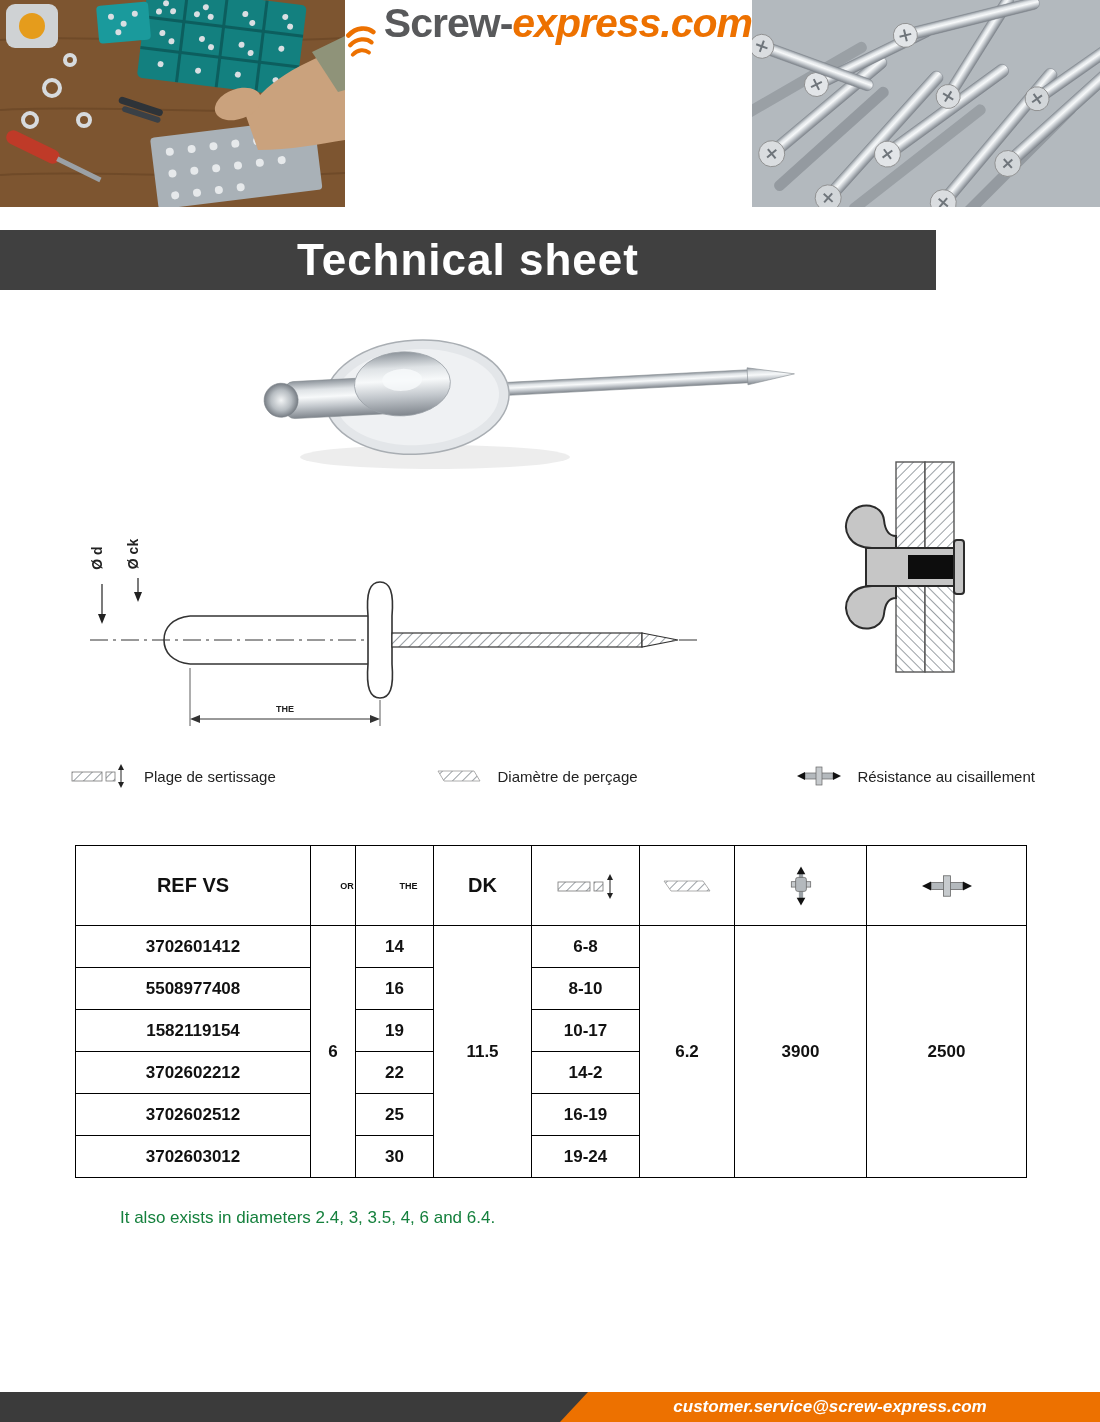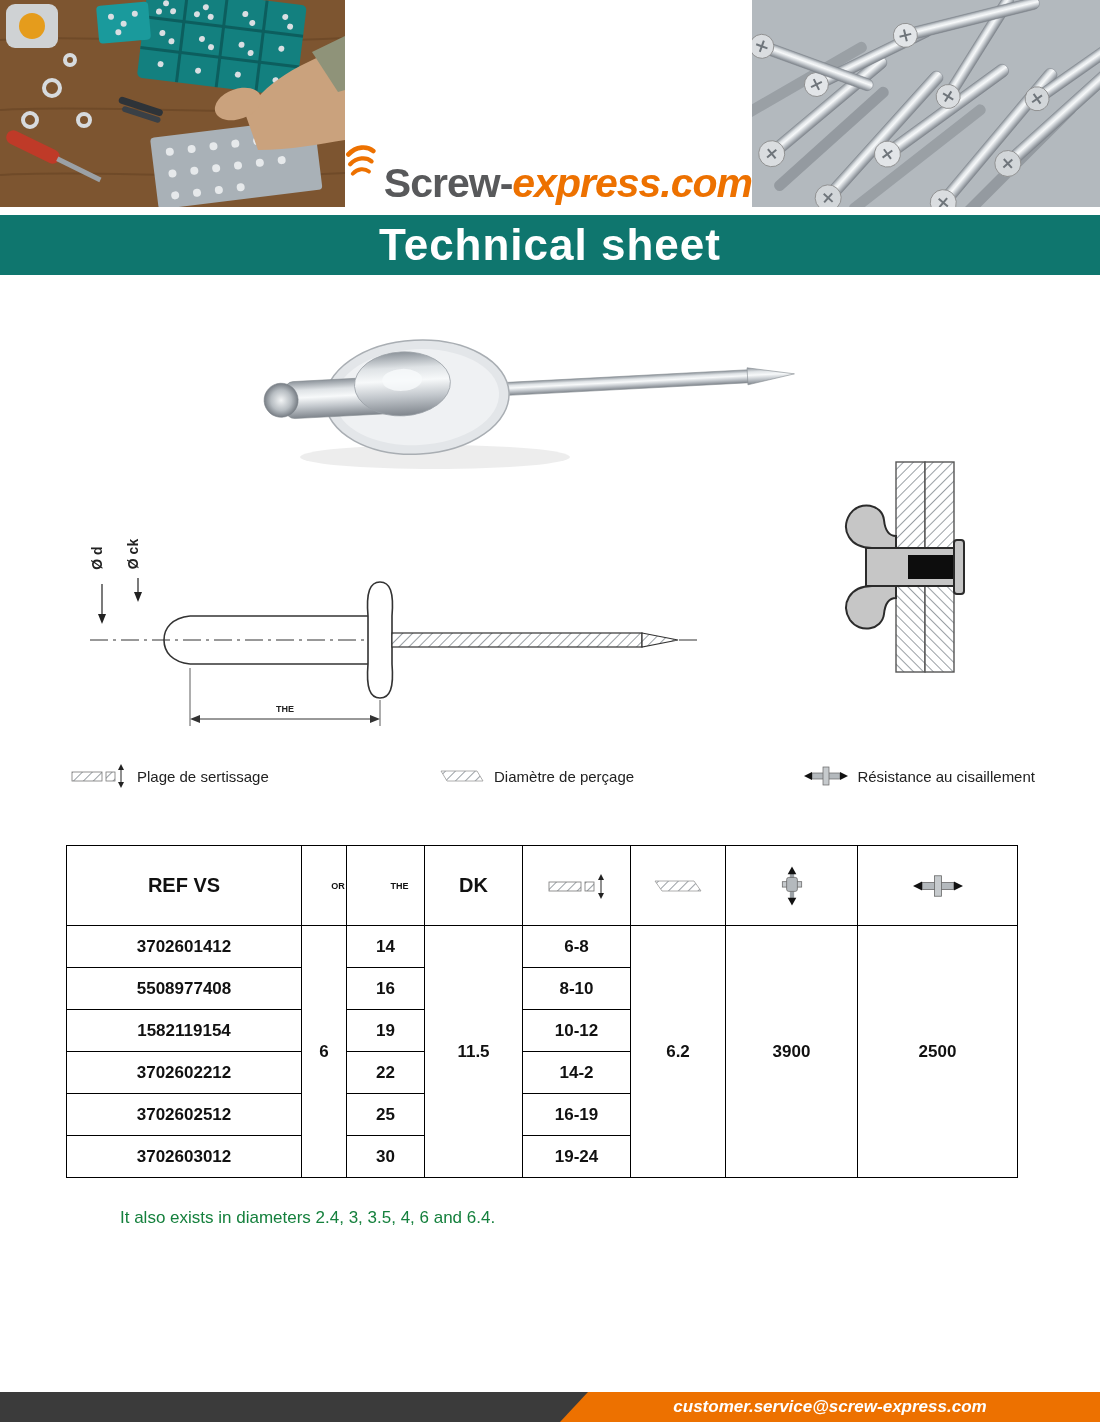--- a/index.html
+++ b/index.html
@@ -9,46 +9,46 @@
     background:#ffffff; overflow:hidden;
     font-family:"Liberation Sans", sans-serif; color:#111;
   }
   
   .photo { position:absolute; top:0; height:207px; overflow:hidden; }
   .photo.left  { left:0;  width:345px; }
   .photo.right { right:0; width:348px; }
   .photo svg { display:block; width:100%; height:100%; }
   .logo {
     position:absolute; left:345px; top:0; width:407px; height:207px;
-    display:flex; align-items:flex-end; justify-content:center; gap:8px;
+    display:flex; align-items:flex-start; justify-content:center; gap:8px;
   }
   .brand { font-size:41px; font-weight:bold; letter-spacing:-1px; white-space:nowrap; }
   .brand .prefix { color:#58595b; }
   .brand .suffix { color:#ed7100; font-style:italic; }
   
   .banner {
-    position:absolute; left:0; top:215px; width:1100px; height:60px;
-    background:#0f766e; display:flex; align-items:center; justify-content:center;
+    position:absolute; left:0; top:230px; width:936px; height:60px;
+    background:#404040; display:flex; align-items:center; justify-content:center;
   }
   .banner span { color:#ffffff; font-size:44px; font-weight:bold; letter-spacing:1px; }
   
   .hero { position:absolute; left:195px; top:292px; width:650px; height:190px; }
   .tech { position:absolute; left:78px;  top:492px; width:630px; height:258px; }
   .xsec { position:absolute; left:808px; top:458px; width:170px; height:218px; }
   .dim  { font:bold 14px "Liberation Sans", sans-serif; fill:#222; }
   .dim-small { font:bold 9px "Liberation Sans", sans-serif; fill:#222; }
   
   .legend {
     position:absolute; left:70px; top:763px; width:965px;
     display:flex; align-items:center; justify-content:space-between;
   }
-  .legend .item { display:flex; align-items:center; gap:9px; }
+  .legend .item { display:flex; align-items:center; gap:16px; }
   .legend .label { font-size:15px; color:#222; }
   
-  table.spec { position:absolute; left:66px; top:845px; border-collapse:collapse; table-layout:fixed;border-radius:32px; }
+  table.spec { position:absolute; left:75px; top:845px; border-collapse:collapse; table-layout:fixed;border-radius:32px; }
   .spec th, .spec td {
     border:1px solid #000; text-align:center; vertical-align:middle;
     font-weight:bold; color:#111; background:#fff;
   }
   .spec thead th { height:80px; }
   .spec tbody td { height:42px; font-size:17px; }
   .h-big   { font-size:20px; }
   .h-small { font-size:9px; font-weight:600;padding-left:28px; }
   .spec th svg { display:block; margin:0 auto; }
   
@@ -415,21 +415,21 @@
         <td rowspan="6">2500</td>
       </tr>
       <tr>
         <td>5508977408</td>
         <td>16</td>
         <td>8-10</td>
       </tr>
       <tr>
         <td>1582119154</td>
         <td>19</td>
-        <td>10-12</td>
+        <td>10-17</td>
       </tr>
       <tr>
         <td>3702602212</td>
         <td>22</td>
         <td>14-2</td>
       </tr>
       <tr>
         <td>3702602512</td>
         <td>25</td>
         <td>16-19</td>

